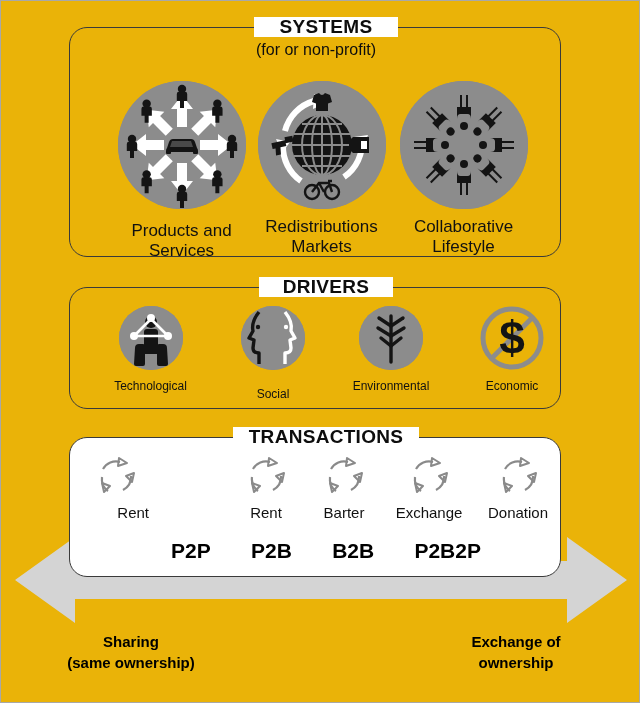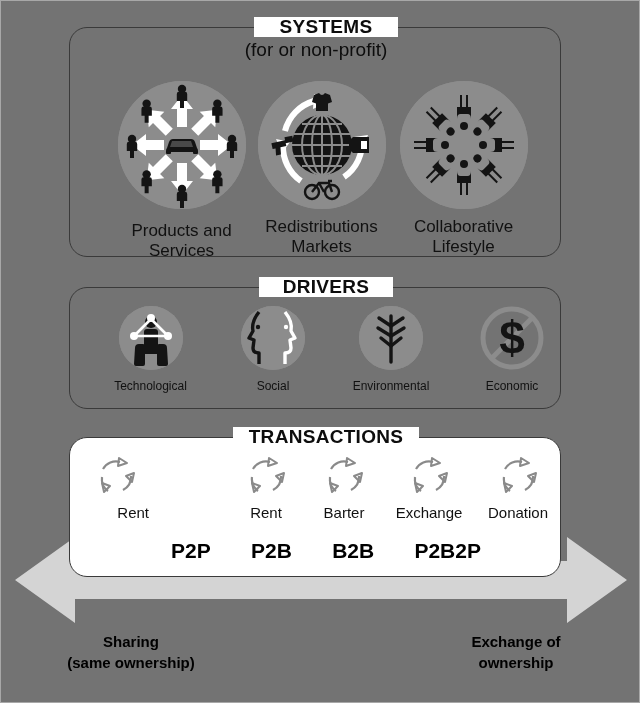--- a/index.html
+++ b/index.html
@@ -7,21 +7,21 @@
     padding: 0;
     background: #ffffff;
   }
   body {
     font-family: "Liberation Sans", sans-serif;
   }
   #canvas {
     position: relative;
     width: 640px;
     height: 703px;
-    background: #737373;
+    background: #eab308;
     box-sizing: border-box;
     border: 1px solid #a8a8a8;
     overflow: hidden;
   }
 
   
   .section-box {
     position: absolute;
     box-sizing: border-box;
     border: 1.6px solid #3a3a3a;
@@ -38,21 +38,21 @@
     white-space: nowrap;
     padding: 0 10px;
     font-size: 19px;
     line-height: 20px;
   }
   .section-subtitle {
     position: absolute;
     text-align: center;
     white-space: nowrap;
     color: #0d0d0d;
-    font-size: 19px;
+    font-size: 16px;
     line-height: 22px;
   }
 
   
   .cell {
     position: absolute;
     text-align: center;
   }
   .caption {
     color: #111111;
@@ -339,21 +339,21 @@
           <path d="M18,6 Q10,16 12,25 L8,32 L13,34 L12,42 Q12,47 18,47 L18,58"></path>
         </g>
         <circle cx="17" cy="21" r="2.2" fill="#141414"></circle>
 
         <g fill="none" stroke="#ffffff" stroke-width="3.4" stroke-linejoin="round">
           <path d="M44,6 Q52,16 50,25 L54,32 L49,34 L50,42 Q50,47 44,47 L44,58"></path>
         </g>
         <circle cx="45" cy="21" r="2.2" fill="#ffffff"></circle>
       </svg>
     </div>
-    <div class="caption cap-drv" style="margin-top:6px;">Social</div>
+    <div class="caption cap-drv" style="margin-top:14px;">Social</div>
   </div>
 
   <div class="cell" style="left:330px; top:305px; width:120px;">
     <div class="disc" style="width:64px; height:64px;">
       <svg width="64" height="64" viewBox="0 0 64 64" xmlns="http://www.w3.org/2000/svg">
         <circle cx="32" cy="32" r="32" fill="#8c8c8c"></circle>
         <g stroke="#141414" stroke-width="3.4" fill="none" stroke-linecap="round">
           <line x1="32" y1="10" x2="32" y2="56"></line>
           <line x1="32" y1="20" x2="20" y2="12"></line>
           <line x1="32" y1="20" x2="44" y2="12"></line>

